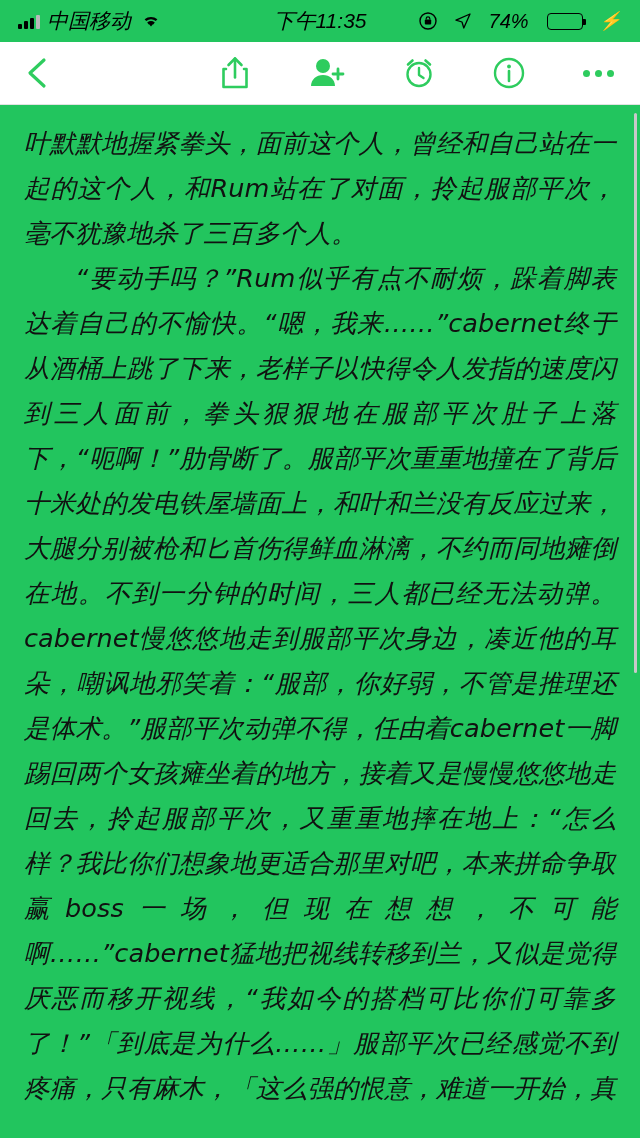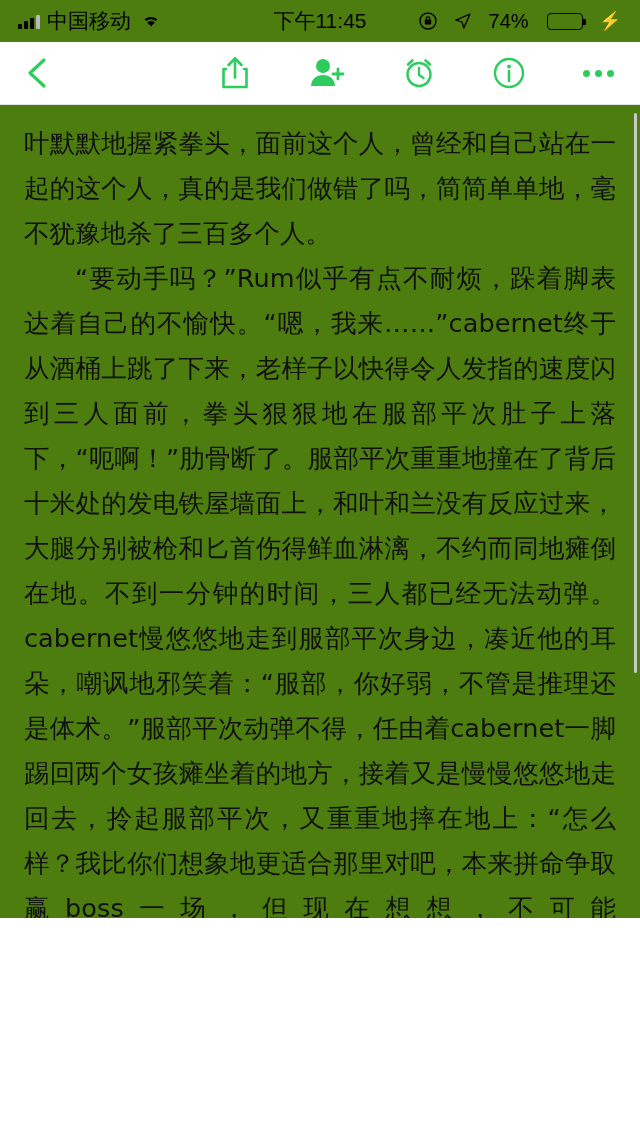--- a/index.html
+++ b/index.html
@@ -4,23 +4,24 @@
 <style>
   * { box-sizing: border-box; }
   html, body {
     margin: 0; padding: 0;
     width: 640px; height: 1138px;
     background: #ffffff;
     font-family: "Liberation Sans", sans-serif;
   }
   #app {
     position: relative;
-    width: 640px; height: 918px;
+    width: 640px; height: 1138px;
     overflow: hidden;
-    background: #4d7c0f;
+    background: #22c55e;
+    font-style: italic;
   }
 
   
   .statusbar {
     height: 42px;
     display: flex;
     align-items: center;
     padding: 0 18px;
     font-size: 21px;
     color: #000;
@@ -128,21 +129,21 @@
         </span>
       <span class="carrier">中国移动</span>
       <span class="wifi">
         <svg width="22" height="16" viewBox="0 0 22 16">
           <path d="M11 13.4l2.4-2.9a3.7 3.7 0 0 0-4.8 0L11 13.4z" fill="#000"></path>
           <path d="M4.6 6.2A10.5 10.5 0 0 1 17.4 6.2l-1.6 1.9a8.1 8.1 0 0 0-9.6 0L4.6 6.2z" fill="#000"></path>
           <path d="M7.2 9.4a6.6 6.6 0 0 1 7.6 0l-1.6 2a4.2 4.2 0 0 0-4.4 0l-1.6-2z" fill="#000"></path>
         </svg>
       </span>
     </div>
-    <div class="sb-center">下午11:45</div>
+    <div class="sb-center">下午11:35</div>
     <div class="sb-right">
       <span class="lock-icon">
         <svg width="18" height="18" viewBox="0 0 18 18">
           <circle cx="9" cy="9" r="8" fill="none" stroke="#000" stroke-width="1.4"></circle>
           <rect x="5.8" y="7.6" width="6.4" height="5" rx="1" fill="#000"></rect>
           <path d="M7.2 7.6V6.6a1.8 1.8 0 0 1 3.6 0v1" fill="none" stroke="#000" stroke-width="1.2"></path>
         </svg>
       </span>
       <span class="loc-icon">
         <svg width="16" height="16" viewBox="0 0 16 16">
@@ -196,20 +197,20 @@
           <span></span>
           <span></span>
       </div>
     </div>
   </div>
 
   <div class="divider"></div>
 
   <div class="content">
     <div class="scroll-area">
-      <p class="para">叶默默地握紧拳头，面前这个人，曾经和自己站在一起的这个人，真的是我们做错了吗，简简单单地，毫不犹豫地杀了三百多个人。</p>
+      <p class="para">叶默默地握紧拳头，面前这个人，曾经和自己站在一起的这个人，和Rum站在了对面，拎起服部平次，毫不犹豫地杀了三百多个人。</p>
       <p class="para indent">“要动手吗？”Rum似乎有点不耐烦，跺着脚表达着自己的不愉快。“嗯，我来……”cabernet终于从酒桶上跳了下来，老样子以快得令人发指的速度闪到三人面前，拳头狠狠地在服部平次肚子上落下，“呃啊！”肋骨断了。服部平次重重地撞在了背后十米处的发电铁屋墙面上，和叶和兰没有反应过来，大腿分别被枪和匕首伤得鲜血淋漓，不约而同地瘫倒在地。不到一分钟的时间，三人都已经无法动弹。cabernet慢悠悠地走到服部平次身边，凑近他的耳朵，嘲讽地邪笑着：“服部，你好弱，不管是推理还是体术。”服部平次动弹不得，任由着cabernet一脚踢回两个女孩瘫坐着的地方，接着又是慢慢悠悠地走回去，拎起服部平次，又重重地摔在地上：“怎么样？我比你们想象地更适合那里对吧，本来拼命争取赢boss一场，但现在想想，不可能啊……”cabernet猛地把视线转移到兰，又似是觉得厌恶而移开视线，“我如今的搭档可比你们可靠多了！”「到底是为什么……」服部平次已经感觉不到疼痛，只有麻木，「这么强的恨意，难道一开始，真的是我们做错了吗？」而时间一分一秒过去，cabernet久久没有动手，Rum也走到三人面前，把手搭在cabernet头上：“不愧是cabernet，不过你不打算动手吧。”“喊，怎么又被你猜对？。”Rum耸了耸肩：“你最想杀的应该不是这个</p>
     </div>
     <div class="scrollbar"></div>
 
   </div>
 
 </div>
 
 </body></html>

